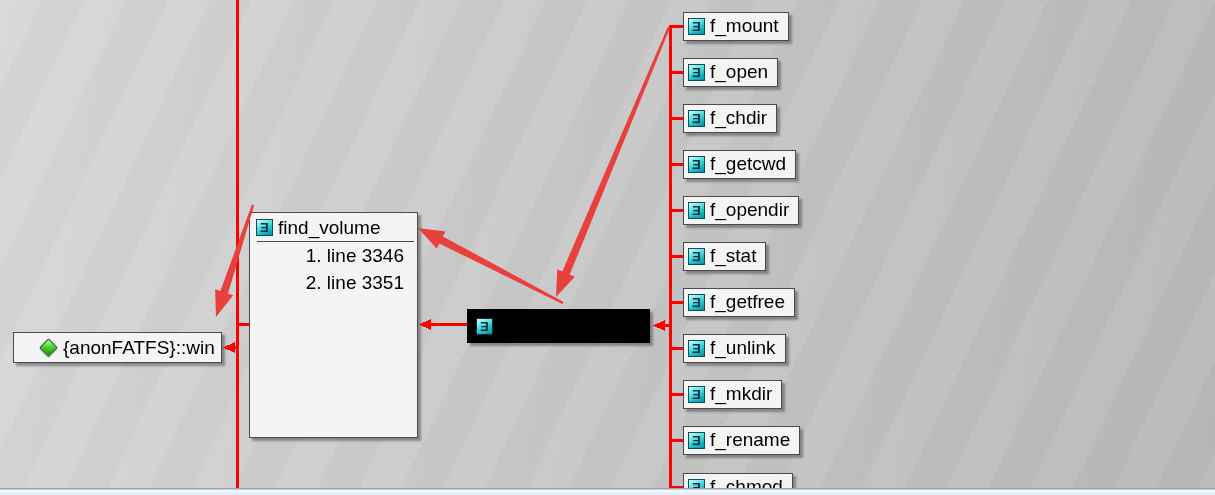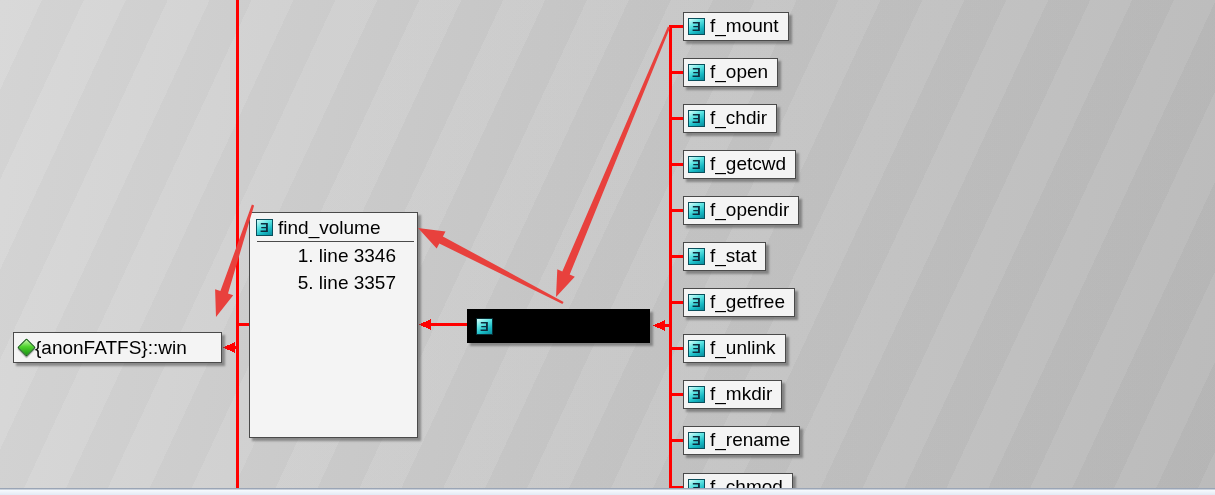--- a/index.html
+++ b/index.html
@@ -34,34 +34,34 @@
   .func-icon{
     width:17px;height:17px;flex:0 0 17px;box-sizing:border-box;
     background:linear-gradient(150deg,#d9fcf9 0%,#62e6e4 35%,#17b9c4 70%,#0a8d9e 100%);
     border:1px solid #0a4f5c;
     display:inline-flex;align-items:center;justify-content:center;
   }
   .func-icon i{
     font-style:normal;font-weight:bold;font-size:13px;line-height:1;
     color:#0e2d3f;transform:scaleX(-1);
   }
-  #node-win{left:13px;top:332px;width:209px;height:31px;padding-left:6px;gap:2px;font-size:19px;}
+  #node-win{left:13px;top:332px;width:209px;height:31px;padding-left:28px;gap:8px;font-size:19px;}
   .diamond{
     width:11px;height:11px;flex:0 0 11px;transform:rotate(45deg);
     background:linear-gradient(135deg,#c8f7ae 0%,#4ed32c 45%,#189312 100%);
     border:1px solid #0c5c0c;border-radius:1px;
     box-shadow:1px 1px 1px rgba(0,0,0,0.35);
   }
   #node-find{
     left:249px;top:212px;width:169px;height:226px;
     display:block;padding:0;font-size:19px;
   }
   .find-header{display:flex;align-items:center;gap:5px;height:27px;padding:1px 4px 0 6px;}
   .find-sep{height:1px;background:#4a4a4a;margin:0 3px 0 7px;}
-  .refline{line-height:27.4px;text-align:right;padding-right:21px;font-size:19px;}
+  .refline{line-height:27.4px;text-align:right;padding-right:13px;font-size:19px;}
   #node-mount{
     left:467px;top:309px;width:183px;height:34px;padding-left:8px;gap:7px;
     background:var(--selfill,#000);border:1px solid #000;
     color:var(--seltext,#fff);font-size:20px;
   }
   #node-mount .func-icon{border-color:#062d35;}
   #bottom-strip{
     position:absolute;left:0;top:488px;width:1215px;height:7px;z-index:8;
     background:linear-gradient(to bottom,#9aa5b6 0,#9aa5b6 1px,#f7fafd 2px,#e3eaf5 7px);
   }
@@ -108,21 +108,21 @@
 
   <div class="node" id="node-find">
     <div class="find-header">
       <span class="func-icon">
           <i>E</i>
         </span>
       <span class="lbl">find_volume</span>
     </div>
     <div class="find-sep"></div>
     <div class="refline">1. line 3346</div>
-    <div class="refline">5. line 3357</div>
+    <div class="refline">2. line 3351</div>
   </div>
 
   <div class="node" id="node-mount">
     <span class="func-icon">
         <i>E</i>
       </span>
   </div>
 
   <div class="node caller" style="top: 11.5px;">
       <span class="func-icon">

